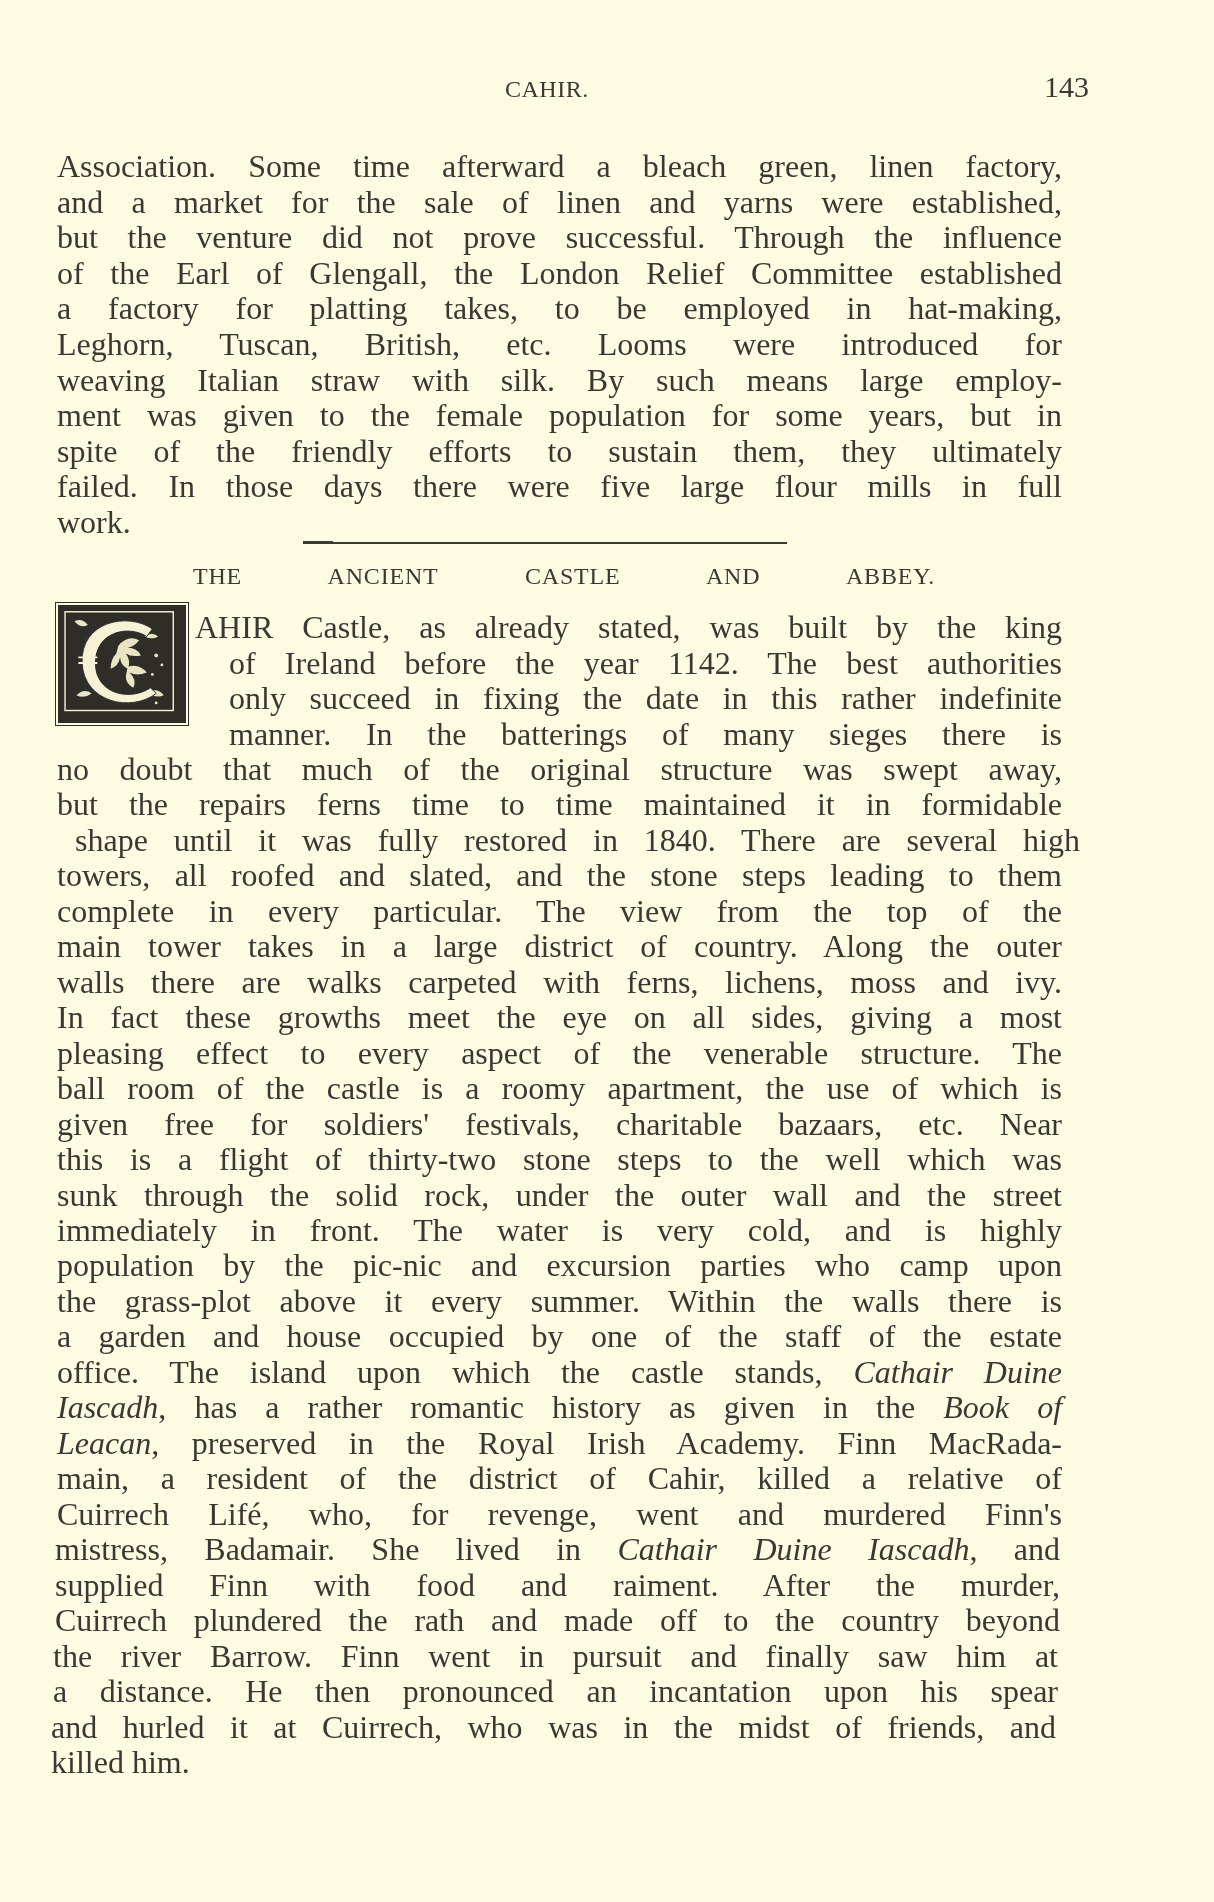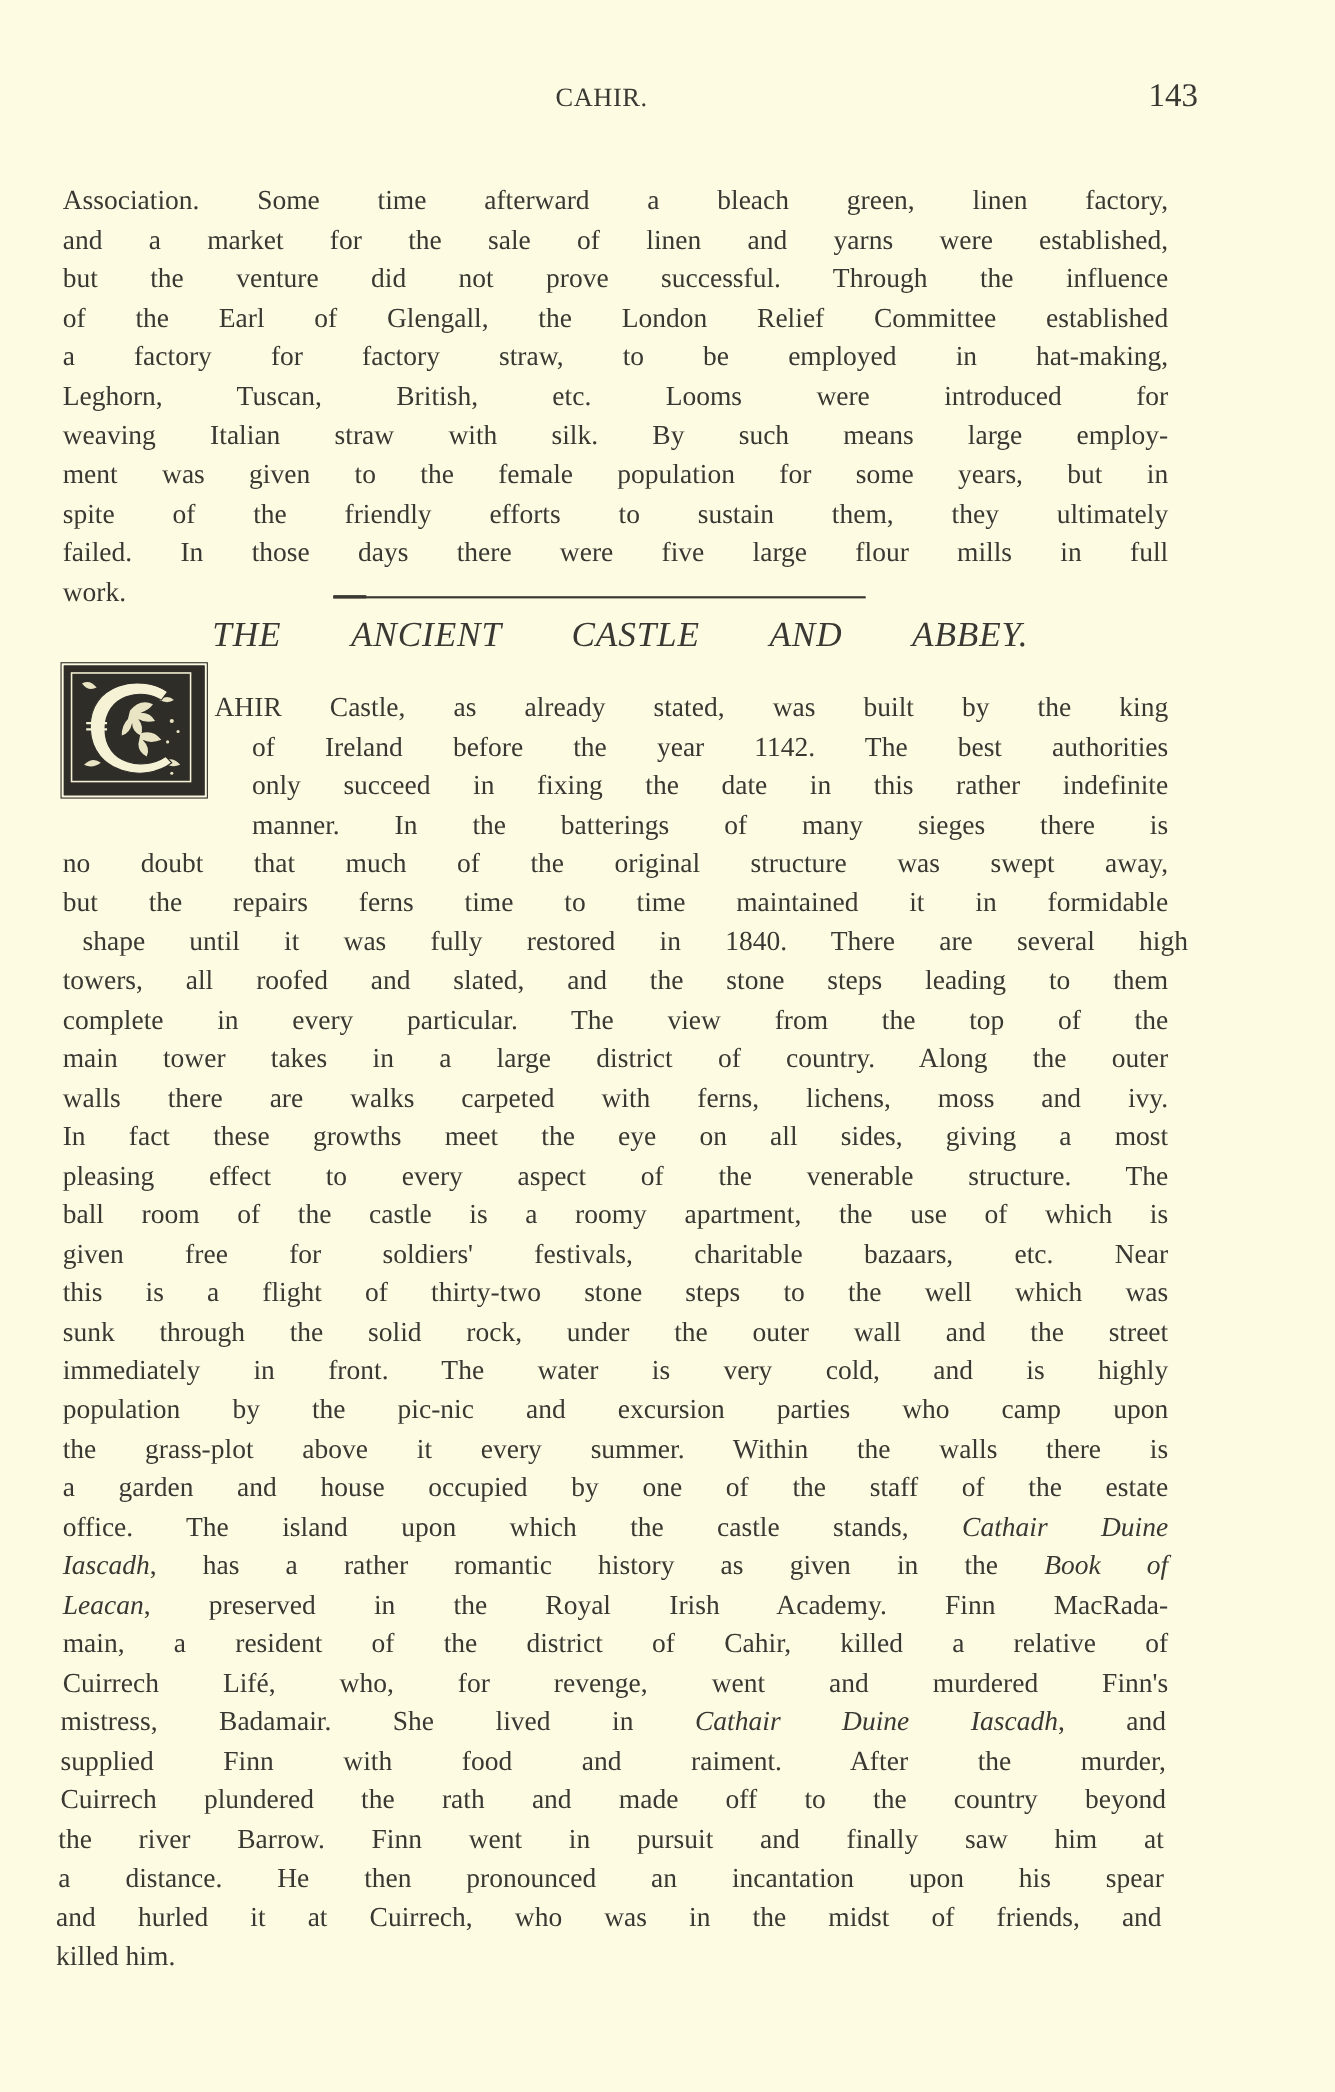--- a/index.html
+++ b/index.html
@@ -15,36 +15,36 @@
   }
   .rh-title {
     position:absolute; left:505px; top:0; font-size:24px; letter-spacing:0.5px;
     line-height:34px;
   }
   .rh-page {
     position:absolute; right:150px; top:-2px; font-size:30px; line-height:34px;
   }
   .line {
     position:absolute; height:36px; line-height:36px;
-    font-size:25px; white-space:nowrap;
-    text-align:justify; text-align-last:justify;margin-top:17px;
+    font-size:32px; white-space:nowrap;
+    text-align:justify; text-align-last:justify;
   }
   .line.last { text-align-last:left; }
   .line i, .it { font-style:italic; }
   .rule {
     position:absolute; left:303px; top:542px; width:484px; height:2px;
     background:#3a3832;
   }
   .rule::before {
     content:""; position:absolute; left:0; top:-1px; width:30px; height:3px; background:#3a3832;
   }
   .heading {
     position:absolute; left:193px; top:558px; width:742px; height:36px;
-    font-size:32px; line-height:36px; letter-spacing:0.8px;
-    text-align:justify; text-align-last:justify; white-space:nowrap;font-style:italic;
+    font-size:24px; line-height:36px; letter-spacing:0.8px;
+    text-align:justify; text-align-last:justify; white-space:nowrap;
   }
   .dropcap {
     position:absolute; left:58px; top:605px; width:128px; height:118px;
     border:3px solid #2f2d28; box-sizing:border-box; background:#2f2d28;
     outline:1px solid #2f2d28; outline-offset:2px;
   }
   .dropcap svg { position:absolute; left:0; top:0; width:100%; height:100%; }
 </style>
 </head>
 <body>
@@ -54,21 +54,21 @@
   <div class="running-head">
     <span class="rh-title">CAHIR.</span>
     <span class="rh-page">143</span>
   </div>
 
   <div>
     <div class="line" style="left:57px;width:1005px;top:148px">Association.  Some time afterward a bleach green, linen factory,</div>
     <div class="line" style="left:57px;width:1005px;top:184px">and a market for the sale of linen and yarns were established,</div>
     <div class="line" style="left:57px;width:1005px;top:219px">but the venture did not prove successful.  Through the influence</div>
     <div class="line" style="left:57px;width:1005px;top:255px">of the Earl of Glengall, the London Relief Committee established</div>
-    <div class="line" style="left:57px;width:1005px;top:290px">a factory for factory straw, to be employed in hat-making,</div>
+    <div class="line" style="left:57px;width:1005px;top:290px">a factory for platting takes, to be employed in hat-making,</div>
     <div class="line" style="left:57px;width:1005px;top:326px">Leghorn, Tuscan, British, etc.  Looms were introduced for</div>
     <div class="line" style="left:57px;width:1005px;top:362px">weaving Italian straw with silk.  By such means large employ-</div>
     <div class="line" style="left:57px;width:1005px;top:397px">ment was given to the female population for some years, but in</div>
     <div class="line" style="left:57px;width:1005px;top:433px">spite of the friendly efforts to sustain them, they ultimately</div>
     <div class="line" style="left:57px;width:1005px;top:468px">failed.  In those days there were five large flour mills in full</div>
     <div class="line last" style="left:57px;width:1005px;top:504px">work.</div>
   </div>
 
   <div class="rule"></div>
 

